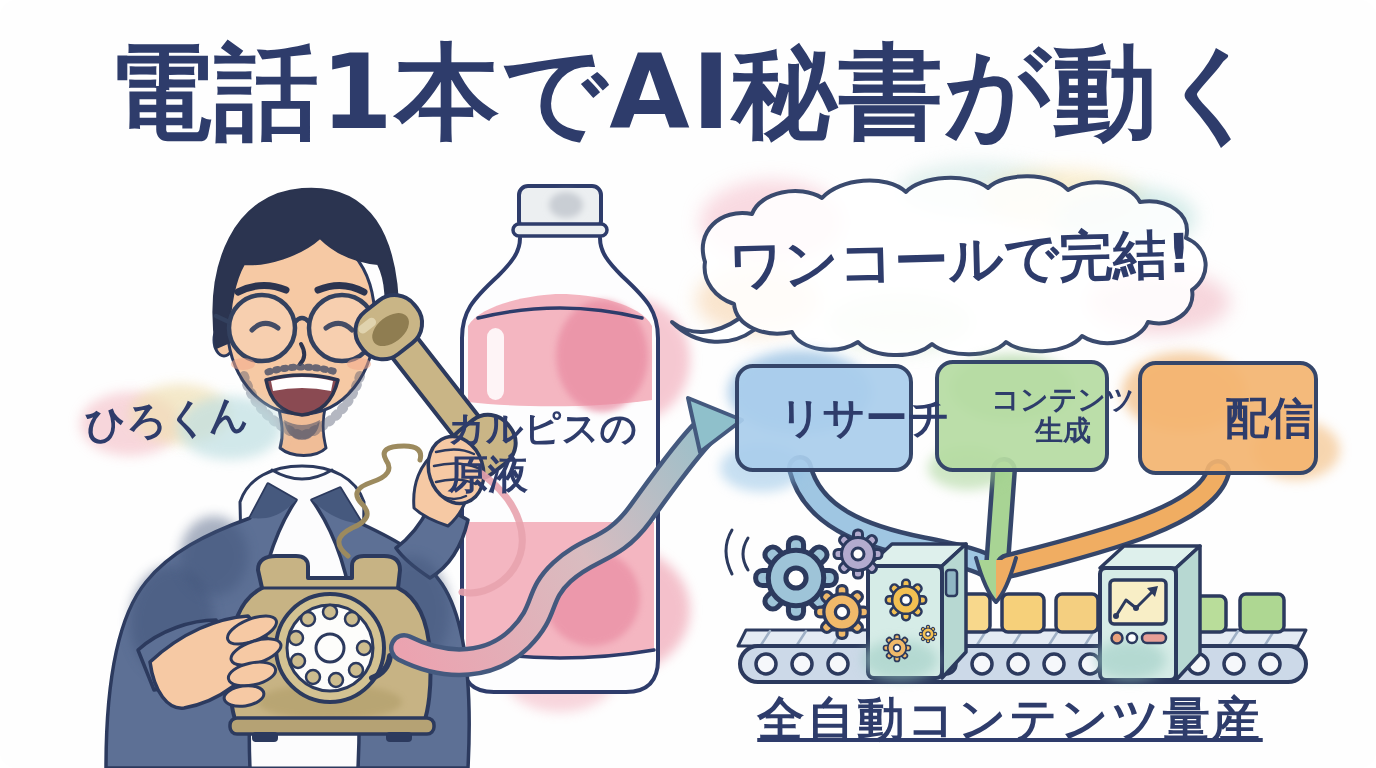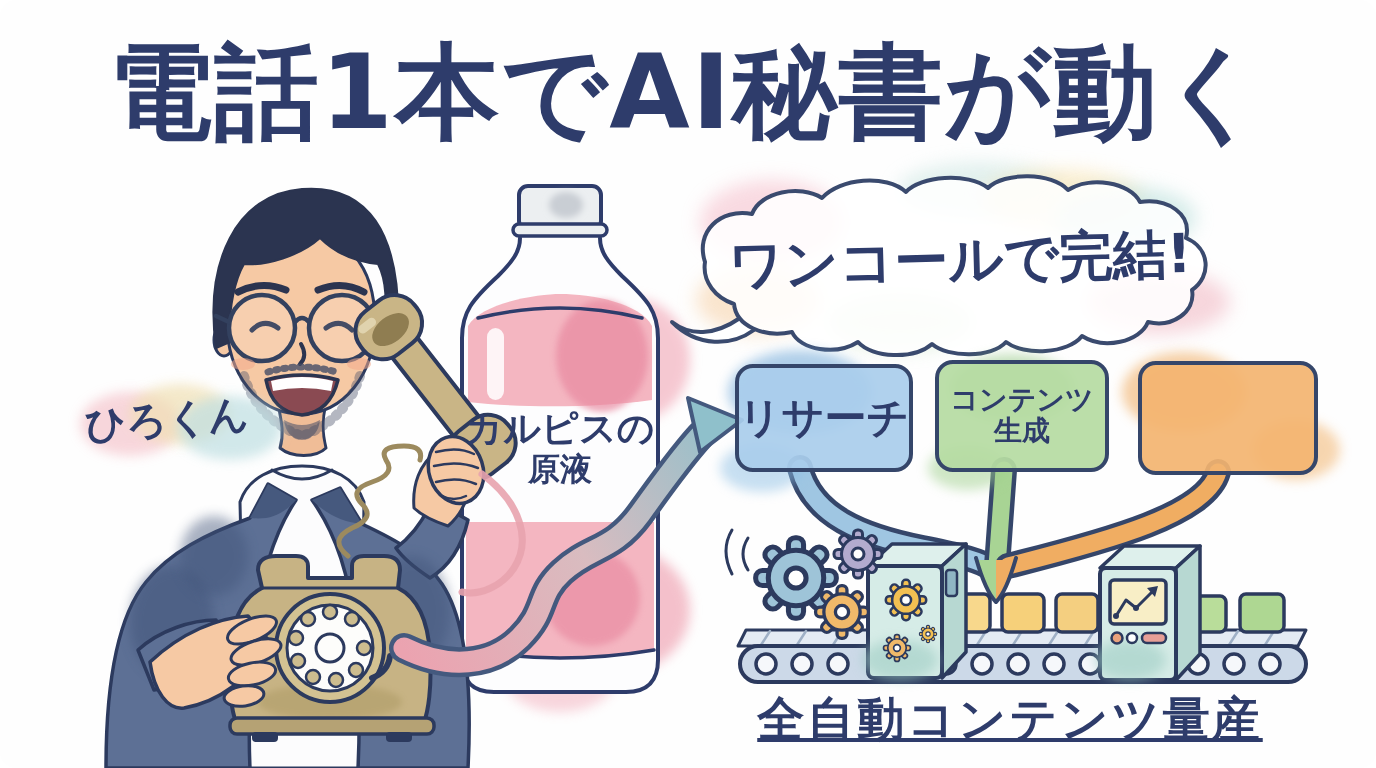--- a/index.html
+++ b/index.html
@@ -11,25 +11,25 @@
     border-radius:16px;
   }
   .art{position:absolute;left:0;top:0;}
   svg *{stroke-linejoin:round;stroke-linecap:round;}
   .txt{position:absolute;color:#2e3c6b;font-weight:700;white-space:nowrap;}
   .page-title{
     left:0;right:0;top:24px;text-align:center;
     font-size:104px;letter-spacing:2px;white-space:nowrap;
   }
   .hirokun{left:78px;top:392px;width:178px;text-align:center;font-size:40px;transform:rotate(-4deg);}
-  .bottle-label{left:448px;top:408px;width:224px;text-align:center;white-space:normal;line-height:1.15;}
+  .bottle-label{left:448px;top:408px;width:224px;text-align:left;white-space:normal;line-height:1.15;}
   .bottle-label .l1{font-size:37px;}
-  .bottle-label .l2{font-size:32px;}
+  .bottle-label .l2{font-size:40px;}
   .bubble-text{left:728px;top:224px;width:464px;text-align:center;font-size:54px;transform:rotate(-1.5deg);}
-  .step-label{display:flex;align-items:center;justify-content:center;flex-direction:column;text-align:right;white-space:normal;line-height:1.1;}
+  .step-label{display:flex;align-items:center;justify-content:center;flex-direction:column;text-align:right;white-space:normal;line-height:1.1;margin-left:41px;}
   .step-research{left:737px;top:366px;width:174px;height:104px;font-size:42px;}
   .step-content{left:937px;top:362px;width:170px;height:108px;font-size:28px;}
   .step-distribution{left:1140px;top:363px;width:176px;height:110px;font-size:44px;}
   .caption{left:740px;top:688px;width:540px;text-align:center;font-size:47px;letter-spacing:3px;text-decoration:underline;}
 </style>
 </head>
 <body>
 
 <div class="canvas">
 
@@ -319,16 +319,17 @@
 
 <div class="txt bubble-text">ワンコールで完結!</div>
 
 <div class="txt step-label step-research">リサーチ</div>
 
 <div class="txt step-label step-content">
   <div>コンテンツ</div>
   <div>生成</div>
 </div>
 
+<div class="txt step-label step-distribution">配信</div>
 
 <div class="txt caption">全自動コンテンツ量産</div>
 
 </div>
 
 </body></html>

